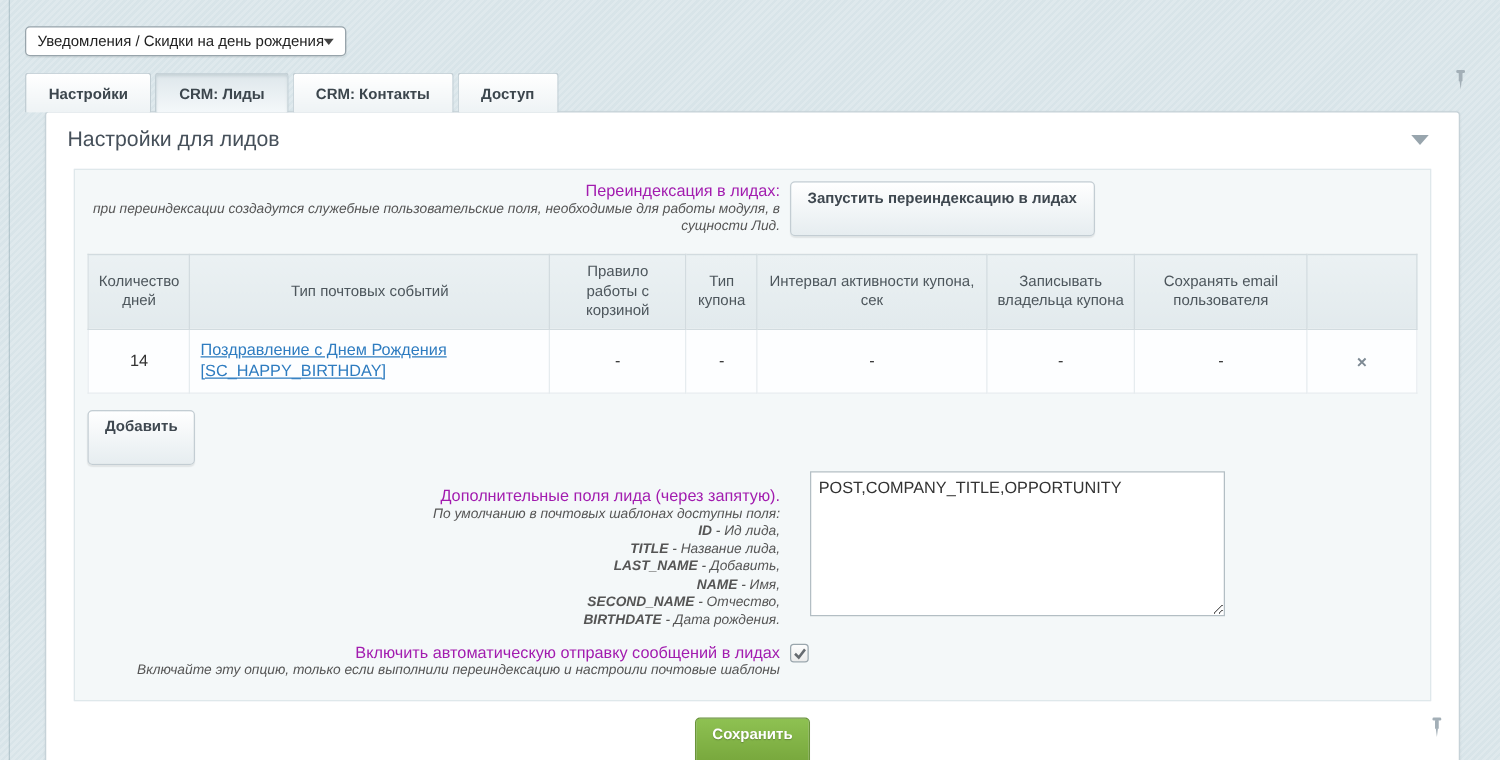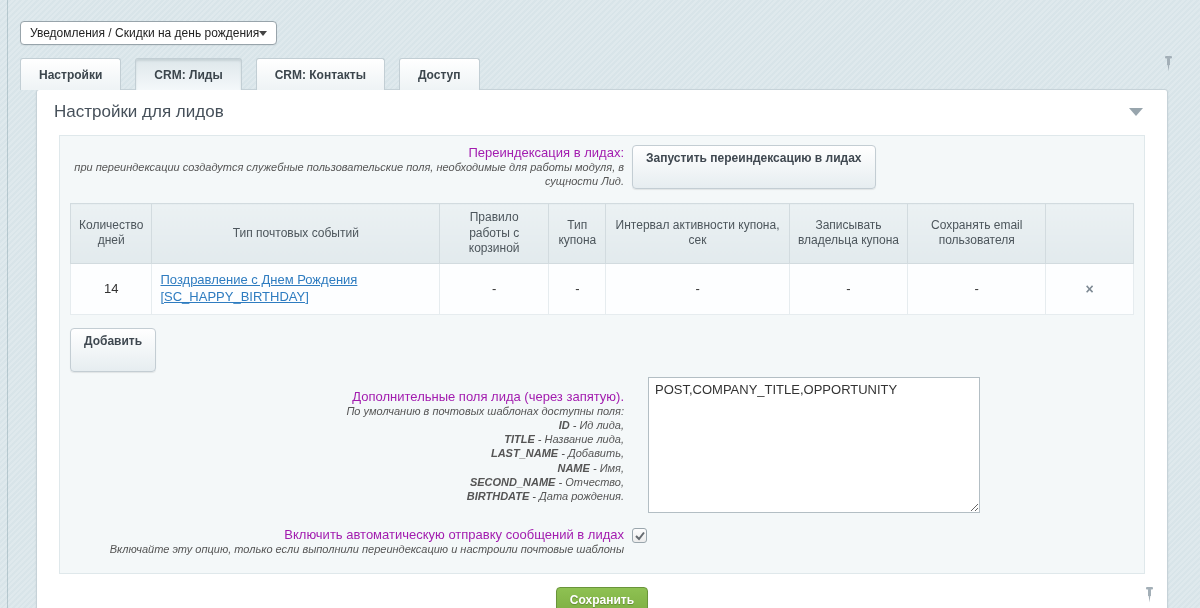--- a/index.html
+++ b/index.html
@@ -18,21 +18,21 @@
     position: absolute; left: 20px; top: 21px;
     height: 24px; display: inline-flex; align-items: center; 
     padding: 0 9px; background: #fff;
     border: 1px solid #98a4ab; border-radius: 4px;
     font-size: 12px; color: #222; cursor: pointer;
     box-shadow: 0 1px 1px rgba(0,0,0,.05);
   }
   .caret-down { width: 0; height: 0; border-left: 4px solid transparent; border-right: 4px solid transparent; border-top: 5px solid #444; }
 
   
-  .tabbar { position: absolute; left: 20px; top: 58px; display: flex; align-items: flex-end; gap: 14px; z-index: 2; }
+  .tabbar { position: absolute; left: 20px; top: 58px; display: flex; align-items: flex-end; gap: 3px; z-index: 2; }
   .tab {
     height: 32px; padding: 0 18px; display: flex; align-items: center;
     font-size: 12px; font-weight: bold; color: #3c464d;
     border: 1px solid #c2ced4; border-bottom: none;
     border-radius: 3px 3px 0 0;
     background: linear-gradient(#ffffff, #eef3f5);
     cursor: pointer; white-space: nowrap;
   }
   .tab.active {
     background: linear-gradient(#dee7eb, #f4f8fa);
@@ -98,21 +98,21 @@
   .event-link { color: #2e7cc0; text-decoration: underline; font-size: 13px; line-height: 1.3; cursor: pointer; display: inline-block; }
   .event-link span { display: block; }
   .delete-x { color: #7e8a94; font-weight: bold; font-size: 14px; cursor: pointer; }
 
   .add-btn-wrap { margin: 13px 0 0 10px; }
 
   
   .row-extra { margin-top: 5px; gap: 16px; }
   .row-extra .form-label { padding-top: 12px; }
   .extra-textarea {
-    width: 332px; height: 136px; resize: both;
+    width: 332px; height: 116px; resize: both;
     border: 1px solid #b3bec4; background: #fff;
     font-family: "Liberation Sans", sans-serif; font-size: 13px; color: #333;
     padding: 4px 6px; outline: none;
   }
   .hint-line b { font-style: italic; }
 
   
   .row-check { margin-top: 10px; }
   .checkbox {
     width: 15px; height: 15px; display: inline-block; margin-top: 1px;

